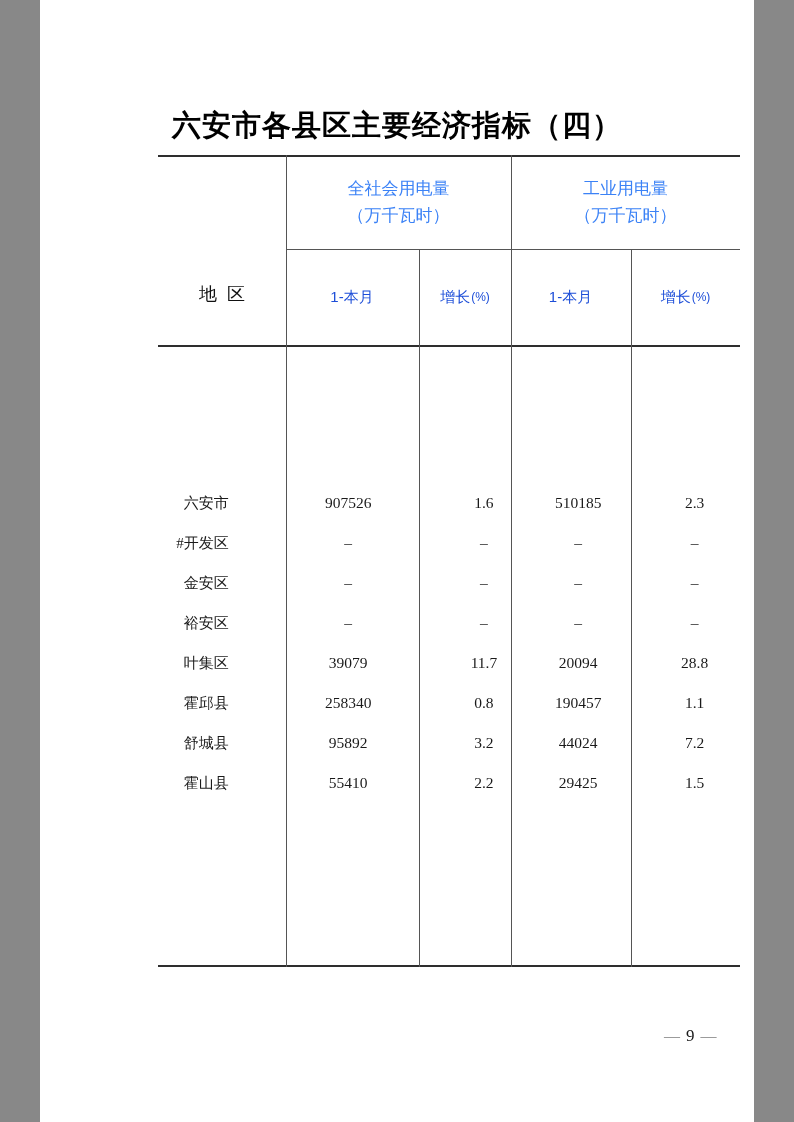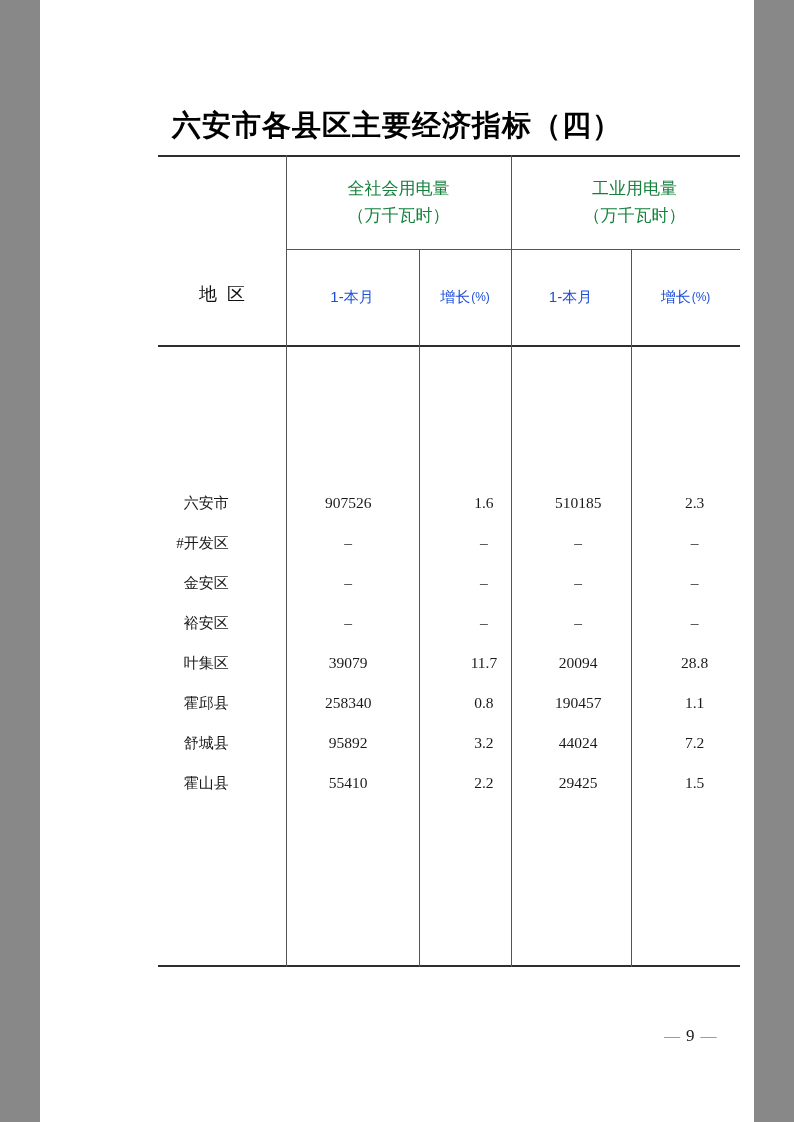--- a/index.html
+++ b/index.html
@@ -34,21 +34,21 @@
     position:absolute;
     display:flex;align-items:center;justify-content:center;
     box-sizing:border-box;
     text-align:center;
   }
   .group-cell{
     flex-direction:column;
     font-family:"Liberation Sans","DejaVu Sans",sans-serif;
     font-size:17px;
     line-height:27px;
-    color:#15803d;
+    color:#3b82f6;
   }
   .region-head{
     font-family:"Liberation Sans","DejaVu Sans",sans-serif;
     font-size:18px;
     white-space:pre;
     color:#111;
   }
   .sub-cell{
     font-family:"Liberation Sans","DejaVu Sans",sans-serif;
     font-size:15px;
@@ -115,21 +115,21 @@
     <div class="vline" style="left:353px;top:0;height:812px;"></div>
     <div class="vline" style="left:473px;top:94px;height:718px;"></div>
 
     <div class="cell region-head" style="left:0;top:0;width:128px;height:190px;margin-top:44px;">地  区</div>
 
     <div class="cell group-cell" style="left:128px;top:0;width:225px;height:94px;">
       <span>全社会用电量</span>
       <span>（万千瓦时）</span>
     </div>
 
-    <div class="cell group-cell" style="left:362px;top:0;width:229px;height:94px;">
+    <div class="cell group-cell" style="left:353px;top:0;width:229px;height:94px;">
       <span>工业用电量</span>
       <span>（万千瓦时）</span>
     </div>
 
     <div class="cell sub-cell" style="left:128px;top:94px;width:133px;height:96px;">
       <span>1-本月</span>
         <span class="suffix"></span>
     </div>
     <div class="cell sub-cell" style="left:261px;top:94px;width:92px;height:96px;">
       <span>增长</span>

